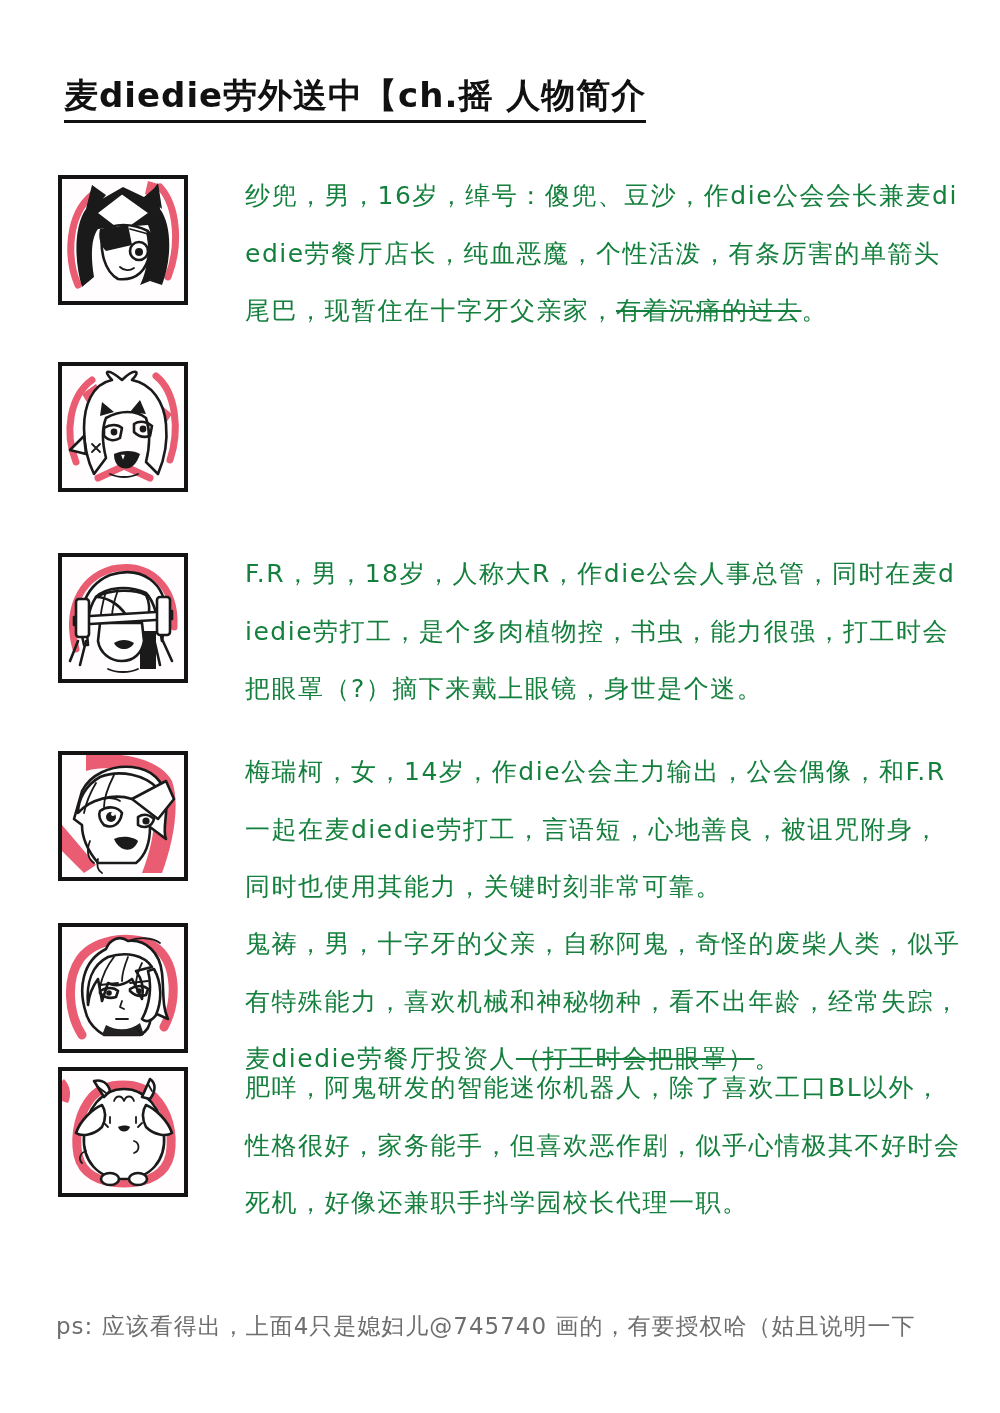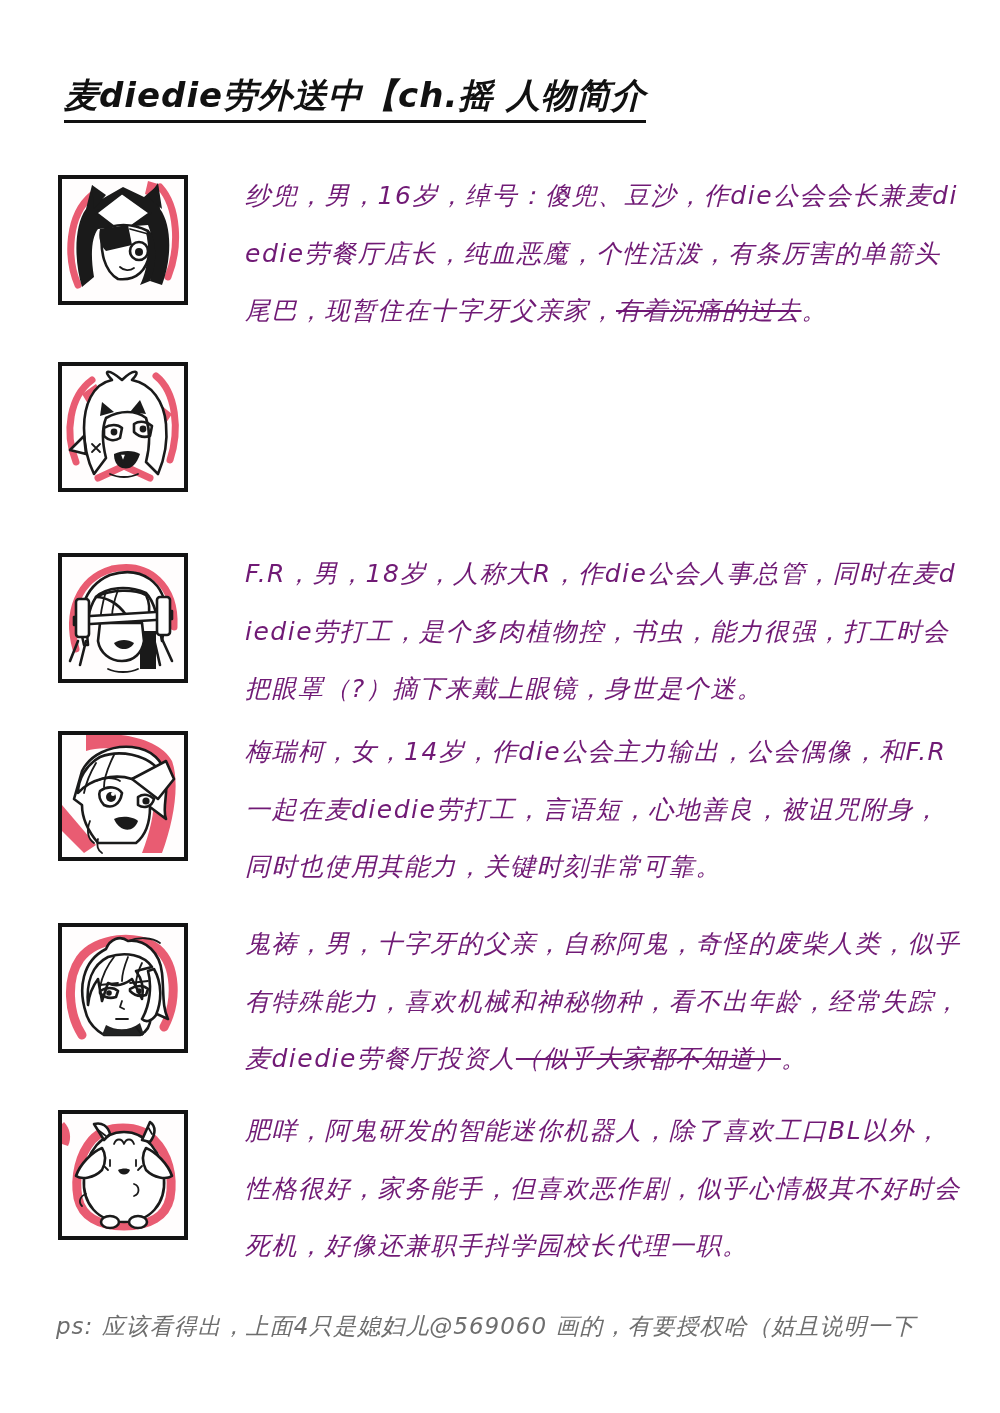--- a/index.html
+++ b/index.html
@@ -1,35 +1,35 @@
 <!DOCTYPE html>
 <html><head>
 <meta charset="utf-8">
 <style>
   html,body{margin:0;padding:0;background:#ffffff;}
   .page{
     position:relative;width:1000px;height:1413px;background:#ffffff;
-    font-family:"DejaVu Sans",sans-serif;color:#1c1c1c;overflow:hidden;font-style:italic;
+    font-family:"DejaVu Sans",sans-serif;color:#1c1c1c;overflow:hidden;
   }
   .title{
     position:absolute;left:64px;top:76px;margin:0;
     font-size:34px;font-weight:bold;letter-spacing:1px;color:#111;
     border-bottom:3px solid #111;padding-bottom:5px;line-height:1.15;
   }
   .entries{position:absolute;left:58px;top:173px;width:900px;}
   .entry{position:absolute;left:0;width:900px;height:176px;}
-  .e0{top:0px}.e1{top:187px}.e2{top:378px}.e3{top:556px}.e4{top:748px}.e5{top:935px}
+  .e0{top:0px}.e1{top:187px}.e2{top:378px}.e3{top:576px}.e4{top:748px}.e5{top:892px}
   .avatar-box{
     position:absolute;left:0;top:2px;width:122px;height:122px;
     border:4px solid #131313;background:#fffdfd;
   }
   .avatar-box svg{display:block;width:122px;height:122px;}
   .entry-text{
     position:absolute;left:187px;top:-6px;width:716px;margin:0;
-    font-size:25px;line-height:57.5px;letter-spacing:1.5px;color:#701a75;
+    font-size:25px;line-height:57.5px;letter-spacing:1.5px;color:#15803d;
     text-align:left;word-break:break-all;
   }
   .struck{text-decoration:line-through;text-decoration-thickness:2px;}
   .footer{
     position:absolute;left:56px;top:1312px;margin:0;width:900px;
     font-size:23px;letter-spacing:1px;color:#6e6e6e;line-height:1.3;
   }
   
   .ink{fill:none;stroke:#1a1a1a;stroke-width:2.6;stroke-linecap:round;stroke-linejoin:round;}
   .ink-thin{fill:none;stroke:#1a1a1a;stroke-width:1.8;stroke-linecap:round;stroke-linejoin:round;}
@@ -143,21 +143,21 @@
           <path class="wht" d="M92,42 C100,56 100,74 94,88 C90,94 84,96 80,92 C88,78 90,58 86,44 Z"></path>
           <path class="ink" d="M38,64 C44,60 52,60 56,64 L54,70 C48,72 42,70 38,66 Z"></path>
           <circle class="blk" cx="47" cy="66" r="2.8"></circle>
           <path class="ink" d="M68,62 C74,58 82,58 86,62 L84,68 C78,70 72,68 68,64 Z"></path>
           <circle class="blk" cx="77" cy="64" r="2.8"></circle>
           <path class="ink-thin" d="M38,58 L56,56 M68,56 L86,54 M60,74 L58,80 L62,82 M54,92 L66,92"></path>
           <path d="M40,108 L44,98 C54,104 68,104 78,96 L82,108 Z" fill="#222222"></path>
           <path class="ink-thin" d="M74,100 L80,108"></path>
         </svg>
       </div>
-      <p class="entry-text"><span>鬼祷，男，十字牙的父亲，自称阿鬼，奇怪的废柴人类，似乎有特殊能力，喜欢机械和神秘物种，看不出年龄，经常失踪，麦diedie劳餐厅投资人</span><span class="struck">（似乎大家都不知道）</span><span>。</span></p>
+      <p class="entry-text"><span>鬼祷，男，十字牙的父亲，自称阿鬼，奇怪的废柴人类，似乎有特殊能力，喜欢机械和神秘物种，看不出年龄，经常失踪，麦diedie劳餐厅投资人</span><span class="struck">（打工时会把眼罩）</span><span>。</span></p>
     </div>
 
     <div class="entry e5">
       <div class="avatar-box">
         <svg viewBox="0 0 122 122">
           <path class="pnk" style="stroke-width:9" d="M30,26 C44,10 78,10 92,26 C106,40 112,62 108,84 C104,102 88,112 62,112 C36,112 20,102 16,84 C12,62 18,40 30,26"></path>
           <path class="pnkf" d="M2,8 C8,14 10,24 6,32 L0,30 L0,10 Z"></path>
           <path class="wht" d="M62,18 C84,18 100,38 102,64 C104,90 88,108 62,108 C36,108 20,90 22,64 C24,38 40,18 62,18 Z"></path>
           <path class="wht" d="M40,34 C30,38 18,50 14,62 C20,66 32,64 40,56 C44,48 44,40 40,34 Z"></path>
           <path class="wht" d="M84,34 C94,38 106,50 110,62 C104,66 92,64 84,56 C80,48 80,40 84,34 Z"></path>
@@ -171,15 +171,15 @@
           <ellipse class="wht" cx="48" cy="108" rx="9" ry="6"></ellipse>
           <ellipse class="wht" cx="76" cy="108" rx="9" ry="6"></ellipse>
           <path class="ink-thin" d="M24,80 C18,82 16,88 20,92"></path>
         </svg>
       </div>
       <p class="entry-text"><span>肥咩，阿鬼研发的智能迷你机器人，除了喜欢工口BL以外，性格很好，家务能手，但喜欢恶作剧，似乎心情极其不好时会死机，好像还兼职手抖学园校长代理一职。</span><span class="struck"></span><span></span></p>
     </div>
 
   </div>
 
-  <p class="footer">ps:  应该看得出，上面4只是媳妇儿@569060 画的，有要授权哈（姑且说明一下</p>
+  <p class="footer">ps:  应该看得出，上面4只是媳妇儿@745740 画的，有要授权哈（姑且说明一下</p>
 
 </div>
 
 </body></html>

